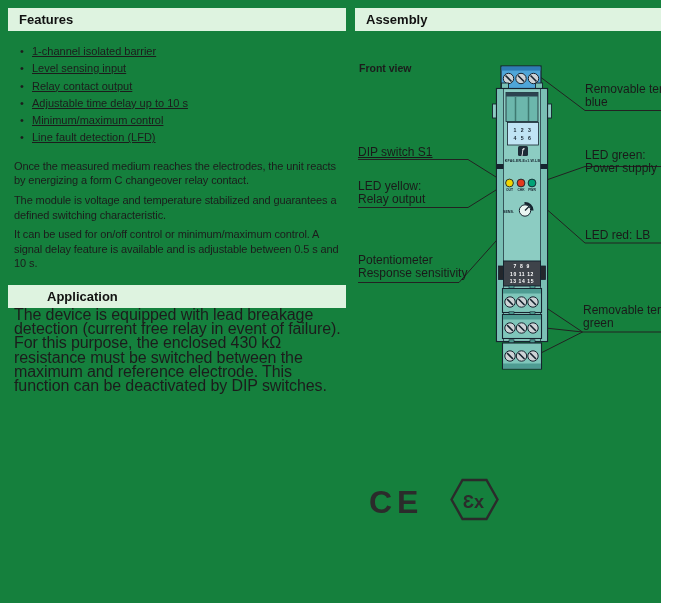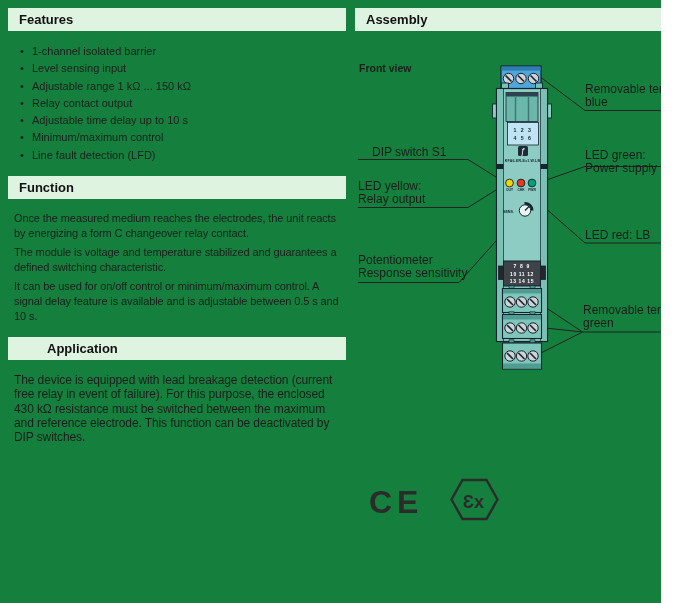--- a/index.html
+++ b/index.html
@@ -4,61 +4,57 @@
 <style>
   html,body{margin:0;padding:0;background:#ffffff;}
   .page{position:relative;width:661px;height:603px;background:#15803d;overflow:hidden;
         font-family:"Liberation Sans",sans-serif;color:#1c1c1c;}
   .sec-header{background:#def3e0;height:23px;line-height:23px;padding-left:11px;
               font-weight:bold;font-size:13px;color:#111;}
   .col-left{position:absolute;left:8px;top:8px;width:338px;}
   .col-right{position:absolute;left:355px;top:0;width:344px;height:603px;}
   .col-right .sec-header{position:absolute;left:0;top:8px;width:326px;}
   .features{list-style:none;margin:12px 0 0 0;padding:0;font-size:11px;}
-  .features li{position:relative;padding-left:24px;line-height:17.3px;}
+  .features li{position:relative;padding-left:24px;line-height:17.3px;text-decoration:underline;}
   .features li::before{content:"\2022";position:absolute;left:12px;}
   .hdr-func{margin-top:12px;}
   .paras{margin-top:12px;font-size:11px;line-height:14.6px;letter-spacing:-0.1px;padding-left:6px;}
   .paras p{margin:0 0 5px 0;}
   .hdr-app{margin-top:14px;padding-left:39px;}
-  .app-paras{margin-top:13px;font-size:12px;line-height:14.2px;letter-spacing:-0.1px;padding-left:6px;}
+  .app-paras{font-size:16px;line-height:14.2px;letter-spacing:-0.1px;padding-left:6px;}
   .app-paras p{margin:0;}
   .diagram{position:absolute;left:0;top:0;width:344px;height:603px;}
   .diagram svg{position:absolute;left:0;top:0;}
   .front-view{position:absolute;left:4px;top:62px;font-size:10.5px;font-weight:bold;}
   .callout{position:absolute;font-size:12px;line-height:13px;color:#1a1a1a;}
-  .c-dip{left:17px;top:146px;}
+  .c-dip{left:3px;top:146px;text-decoration:underline;}
   .c-ly{left:3px;top:180px;}
   .c-pot{left:3px;top:254px;}
   .c-blue{left:230px;top:83px;}
   .c-lg{left:230px;top:149px;}
   .c-lr{left:230px;top:229px;}
   .c-tg{left:228px;top:304px;}
 </style>
 </head>
 <body>
 
 <div class="page">
 
   <div class="col-left">
     <div class="sec-header">
       <span>Features</span>
     </div>
     <ul class="features">
       <li>1-channel isolated barrier</li>
       <li>Level sensing input</li>
-      <li>Adjustable range 1 kΩ ... 150 kΩ</li>
       <li>Relay contact output</li>
       <li>Adjustable time delay up to 10 s</li>
       <li>Minimum/maximum control</li>
       <li>Line fault detection (LFD)</li>
     </ul>
-    <div class="sec-header hdr-func">
-      <span>Function</span>
-    </div>
     <div class="paras">
       <p>Once the measured medium reaches the electrodes, the unit reacts by energizing a form C changeover relay contact.</p>
       <p>The module is voltage and temperature stabilized and guarantees a defined switching characteristic.</p>
       <p>It can be used for on/off control or minimum/maximum control. A signal delay feature is available and is adjustable between 0.5 s and 10 s.</p>
     </div>
     <div class="sec-header hdr-app">
       <span>Application</span>
     </div>
     <div class="app-paras">
       <p>The device is equipped with lead breakage detection (current free relay in event of failure). For this purpose, the enclosed 430 kΩ resistance must be switched between the maximum and reference electrode. This function can be deactivated by DIP switches.</p>

